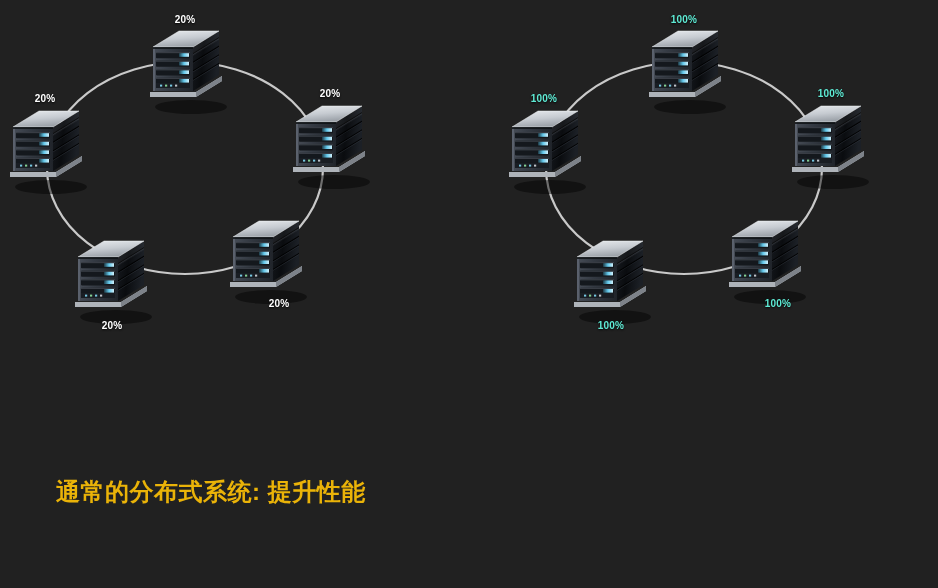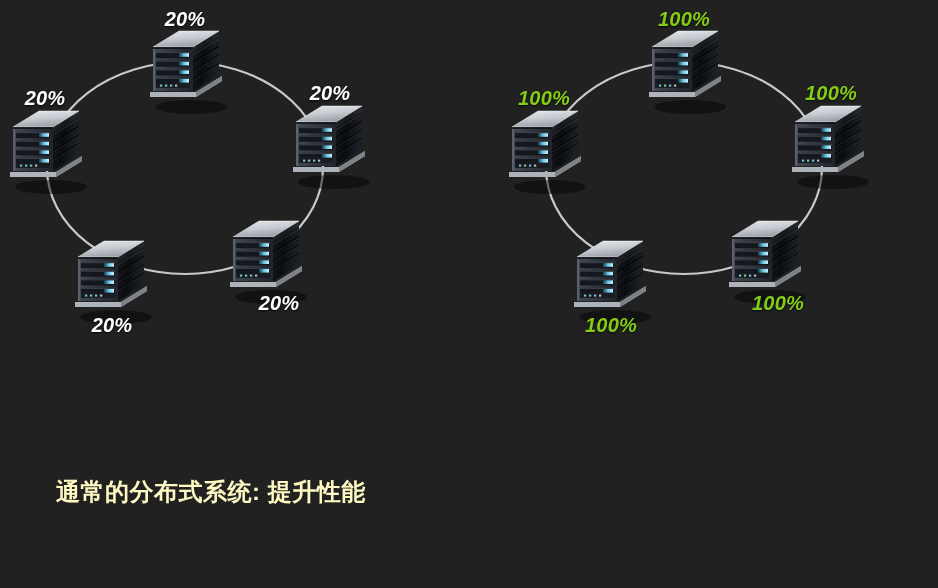--- a/index.html
+++ b/index.html
@@ -60,38 +60,37 @@
     left: -46px;
     top: -44px;
     width: 92px;
     height: 88px;
   }
   .server svg { display: block; overflow: visible; }
 
   
   .pct {
     position: absolute;
-    font-size: 20px;
+    font-size: 10px;
     font-weight: bold;
     letter-spacing: 0.2px;
     white-space: nowrap;
     transform: translate(-50%, -50%);
     text-shadow: 0 1px 2px rgba(0,0,0,0.85);
-    font-style: italic;
   }
   .pct.white { color: #ffffff; }
-  .pct.gold  { color: #84cc16; }
+  .pct.gold  { color: #5eead4; }
 
   
   .caption {
     position: absolute;
     top: 476px;
     font-size: 24px;
     font-weight: bold;
-    color: #fef9c3;
+    color: #eab308;
     white-space: nowrap;
     letter-spacing: 0.5px;
   }
   .caption.left-cap  { left: 56px; }
   .caption.right-cap { left: 155px; }
 </style>
 </head>
 <body>
 
 <div id="canvas">

